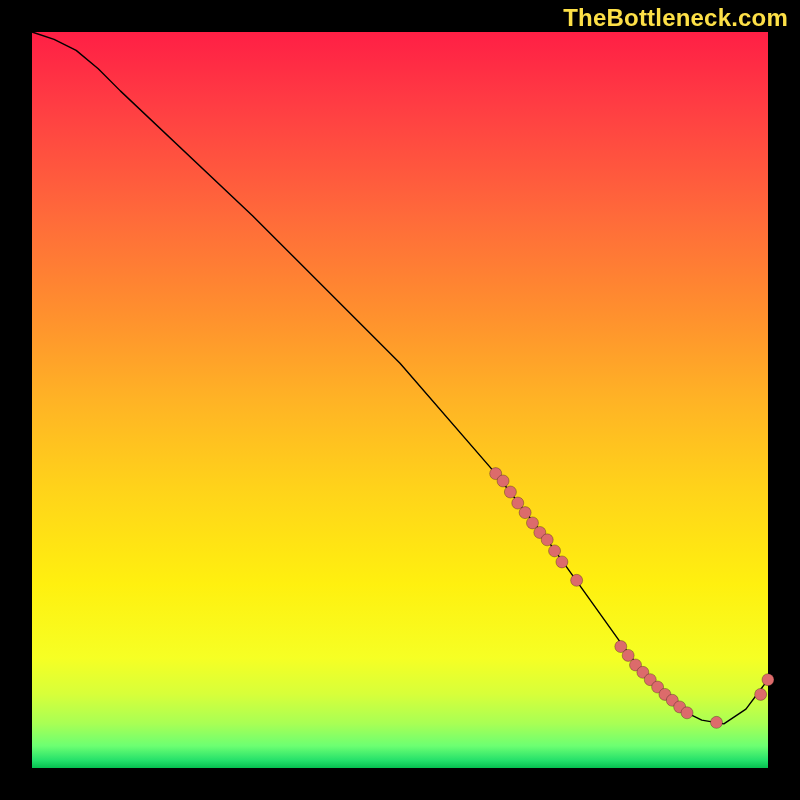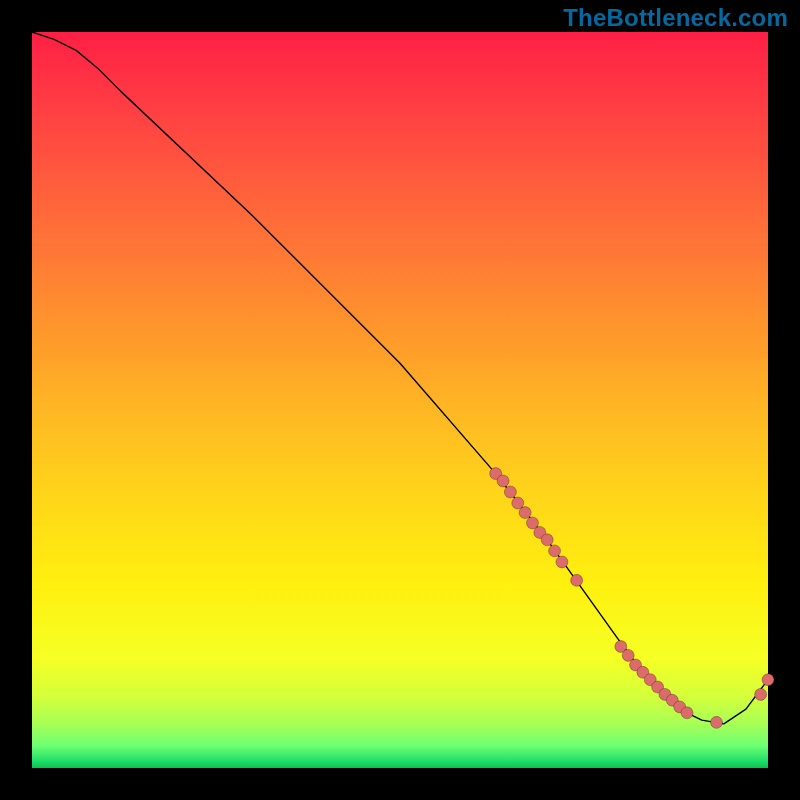--- a/index.html
+++ b/index.html
@@ -16,21 +16,21 @@
     width: 800px;
     height: 800px;
     background: #000;
   }
   .watermark {
     position: absolute;
     top: 4px;
     right: 12px;
     font-size: 24px;
     font-weight: 600;
-    color: #0369a1;
+    color: #fde047;
     letter-spacing: 0.2px;
     z-index: 5;
   }
   .plot-area {
     position: absolute;
     left: 32px;
     top: 32px;
     width: 736px;
     height: 736px;
     

